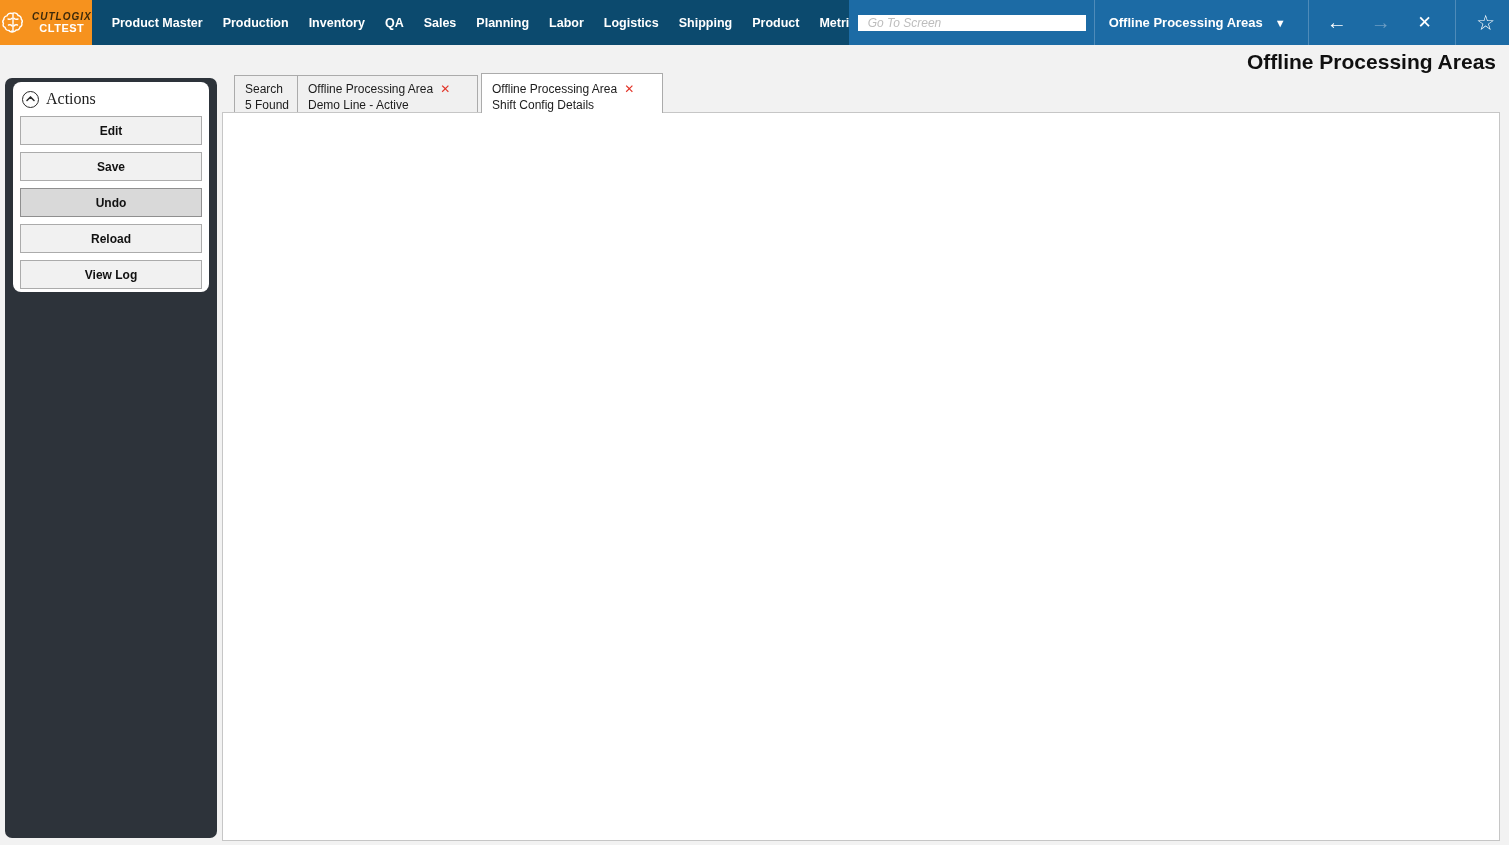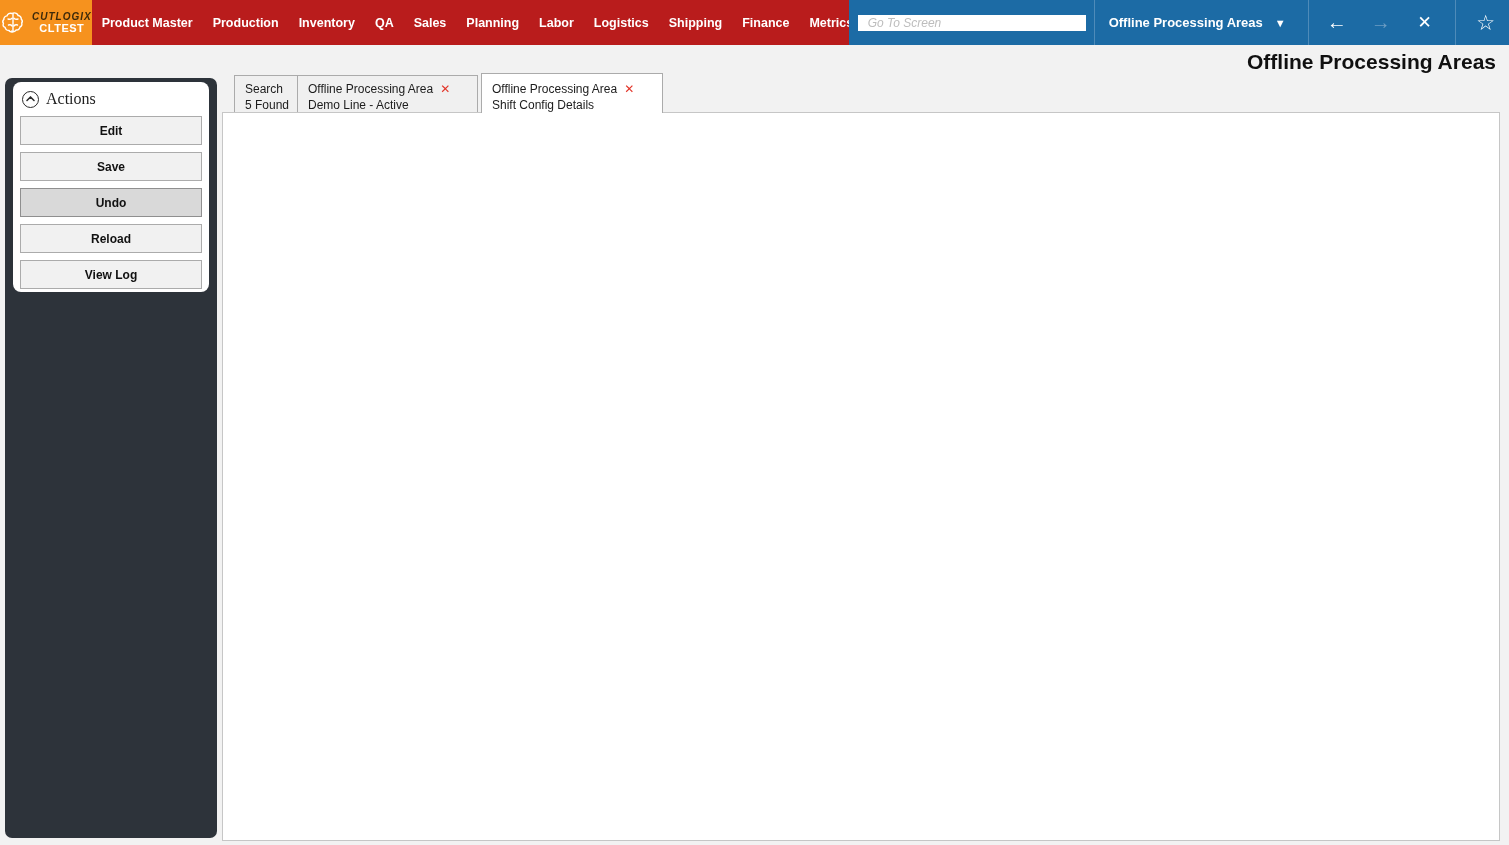--- a/index.html
+++ b/index.html
@@ -7,22 +7,22 @@
     font-family:"Liberation Sans","DejaVu Sans",sans-serif; background:#F2F2F2; }
   .app { position:relative; width:1509px; height:845px; }
 
   
   .topbar { position:absolute; left:0; top:0; width:1509px; height:45px; display:flex; }
   .logo { width:118px; height:45px; background:#F6921E; display:flex; align-items:center;
     justify-content:flex-start; gap:6px; cursor:pointer; }
   .logo-text { display:flex; flex-direction:column; align-items:center; line-height:1.1; }
   .logo-brand { font-size:10px; font-weight:bold; font-style:italic; letter-spacing:1px; color:#3E2A0A; }
   .logo-env { font-size:11px; font-weight:bold; color:#FFFFFF; letter-spacing:0.5px; }
-  .mainmenu { width:757px; height:45px; background:#b91c1c; display:flex; align-items:center;
-    }
+  .mainmenu { width:757px; height:45px; background:#0c4a6e; display:flex; align-items:center;
+    padding-left:10px; }
   .menu-item { color:#FFFFFF; font-size:12.5px; font-weight:bold; padding:0 10px; height:45px;
     display:flex; align-items:center; cursor:pointer; white-space:nowrap; }
   .bluebar { flex:1; height:45px; background:#1C6BA5; display:flex; align-items:center; }
   .goto-input { width:228px; height:16px; margin-left:9px; border:2px solid #FFFFFF; background:#FFFFFF;
     font-size:12px; padding:0 8px; outline:none; color:#333; }
   .goto-input::placeholder { color:#BDBDBD; font-style:italic; }
   .bar-divider { width:1px; height:45px; background:#4E8BB9; margin-left:8px; }
   .screen-selector { display:flex; align-items:center; gap:12px; padding:0 14px; height:45px;
     cursor:pointer; }
   .screen-selector-label { color:#FFFFFF; font-size:13px; font-weight:bold; white-space:nowrap; }
@@ -147,21 +147,21 @@
     <nav class="mainmenu">
       <span class="menu-item">Product Master</span>
       <span class="menu-item">Production</span>
       <span class="menu-item">Inventory</span>
       <span class="menu-item">QA</span>
       <span class="menu-item">Sales</span>
       <span class="menu-item">Planning</span>
       <span class="menu-item">Labor</span>
       <span class="menu-item">Logistics</span>
       <span class="menu-item">Shipping</span>
-      <span class="menu-item">Finance</span>
+      <span class="menu-item">Product</span>
       <span class="menu-item">Metrics</span>
       <span class="menu-item">System</span>
     </nav>
 
     <div class="bluebar">
       <input class="goto-input" placeholder="Go To Screen" style="">
       <div class="bar-divider"></div>
       <div class="screen-selector">
         <span class="screen-selector-label">Offline Processing Areas</span>
         <span class="caret">▼</span>

